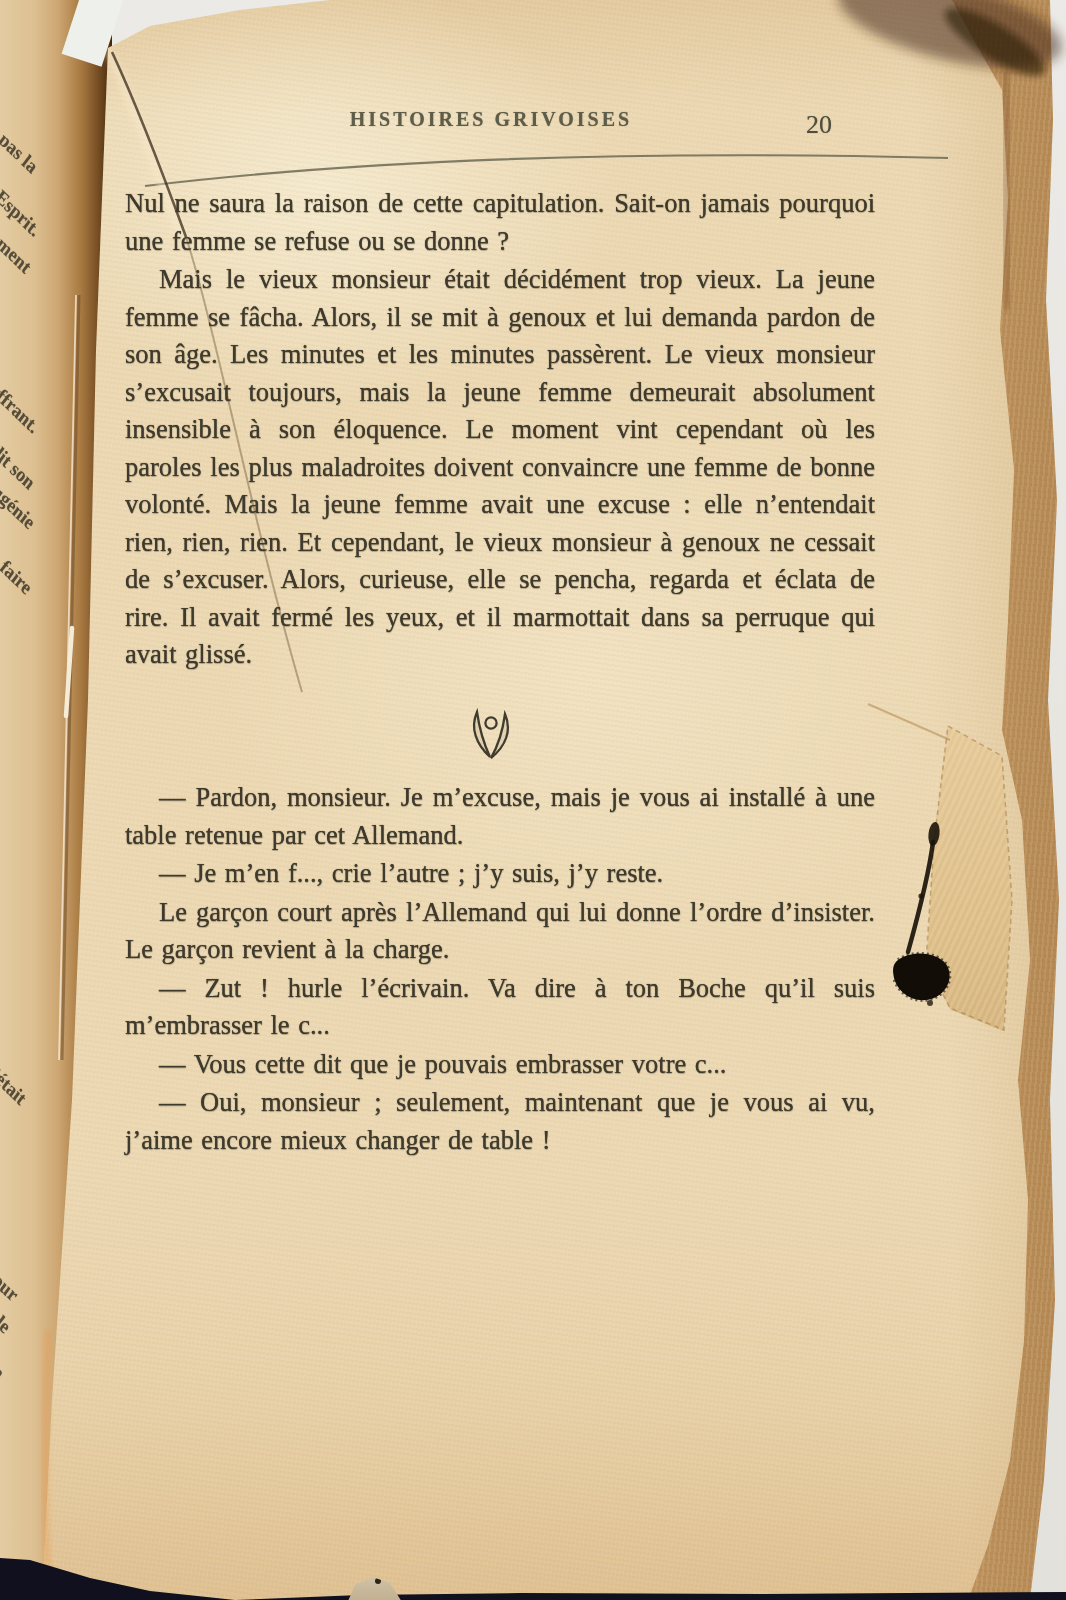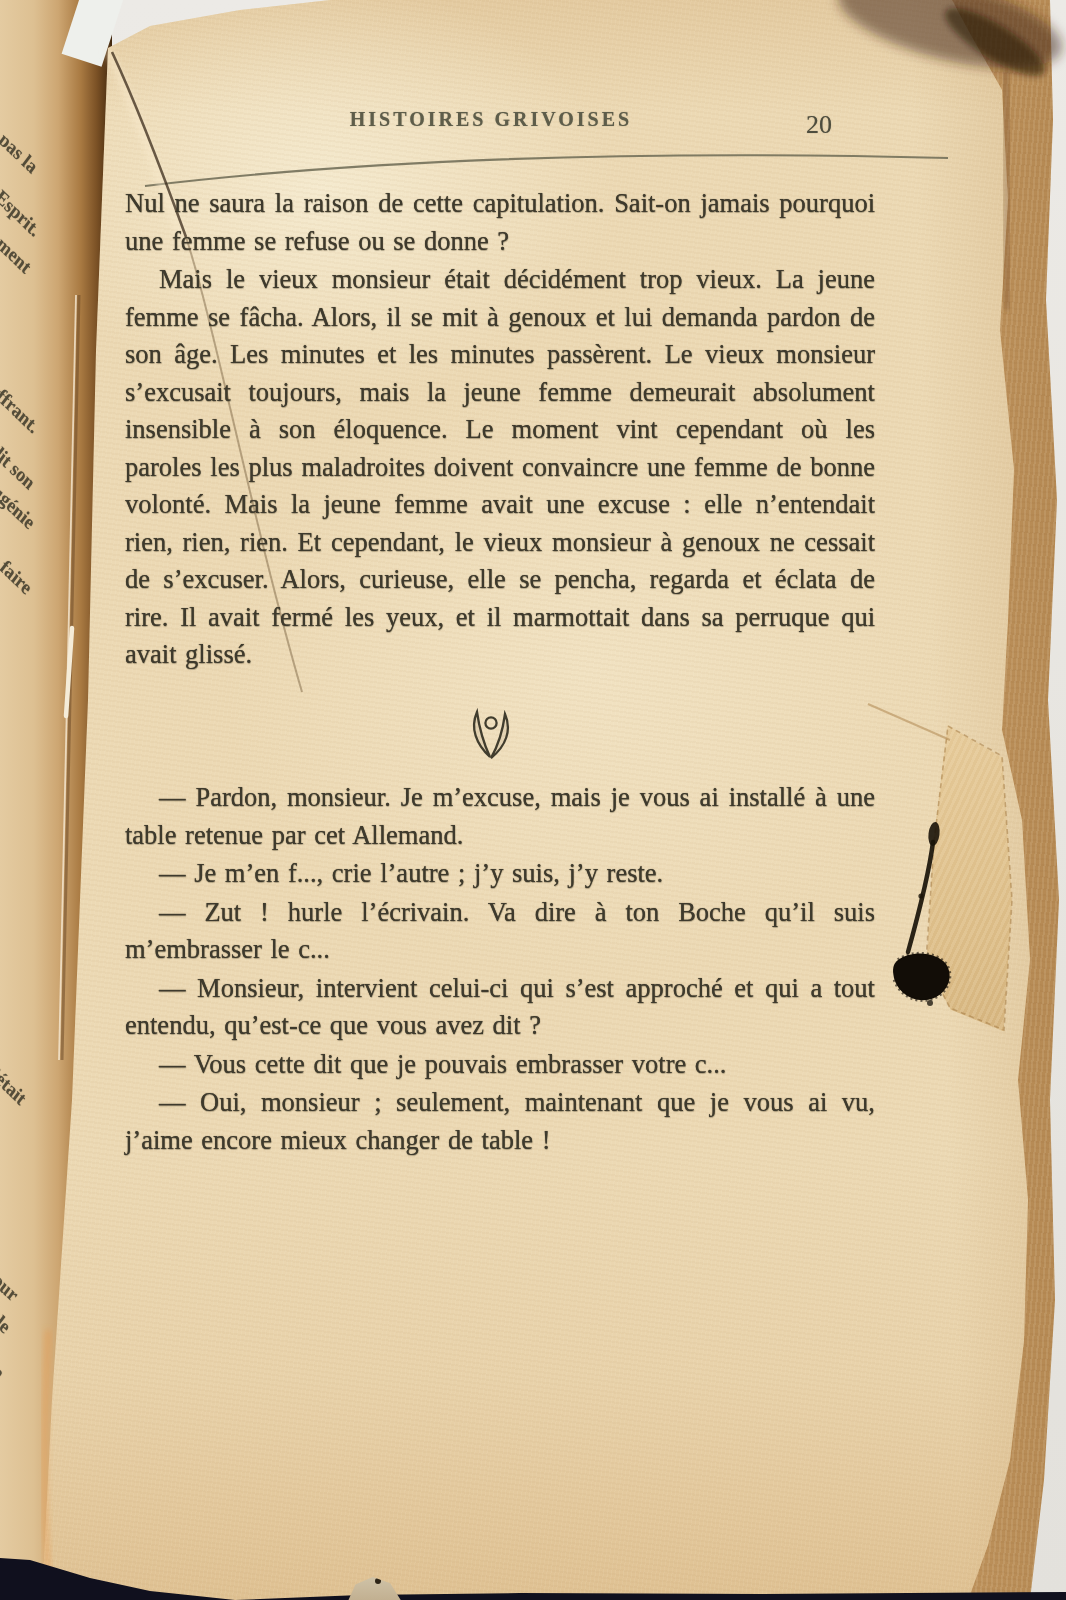--- a/index.html
+++ b/index.html
@@ -184,22 +184,22 @@
     <div class="page-number">20</div>
 
     <div class="text-block block-story1">
       <p class="no-indent">Nul ne saura la raison de cette capitulation. Sait-on jamais pourquoi une femme se refuse ou se donne ?</p>
       <p>Mais le vieux monsieur était décidément trop vieux. La jeune femme se fâcha. Alors, il se mit à genoux et lui demanda pardon de son âge. Les minutes et les minutes passèrent. Le vieux monsieur s’excusait toujours, mais la jeune femme demeurait absolument insensible à son éloquence. Le moment vint cependant où les paroles les plus maladroites doivent convaincre une femme de bonne volonté. Mais la jeune femme avait une excuse : elle n’entendait rien, rien, rien. Et cependant, le vieux monsieur à genoux ne cessait de s’excuser. Alors, curieuse, elle se pencha, regarda et éclata de rire. Il avait fermé les yeux, et il marmottait dans sa perruque qui avait glissé.</p>
     </div>
 
     <div class="text-block block-story2">
       <p>— Pardon, monsieur. Je m’excuse, mais je vous ai installé à une table retenue par cet Allemand.</p>
       <p>— Je m’en f..., crie l’autre ; j’y suis, j’y reste.</p>
+      <p>Le garçon court après l’Allemand qui lui donne l’ordre d’insister. Le garçon revient à la charge.</p>
       <p>— Zut ! hurle l’écrivain. Va dire à ton Boche qu’il suis m’embrasser le c...</p>
-      <p>— Monsieur, intervient celui-ci qui s’est approché et qui a tout entendu, qu’est-ce que vous avez dit ?</p>
       <p>— Vous cette dit que je pouvais embrasser votre c...</p>
       <p>— Oui, monsieur ; seulement, maintenant que je vous ai vu, j’aime encore mieux changer de table !</p>
     </div>
   </div>
 
   <div class="cover-band"></div>
   <div class="paper-notch"></div>
 </div>
 
 </body></html>

